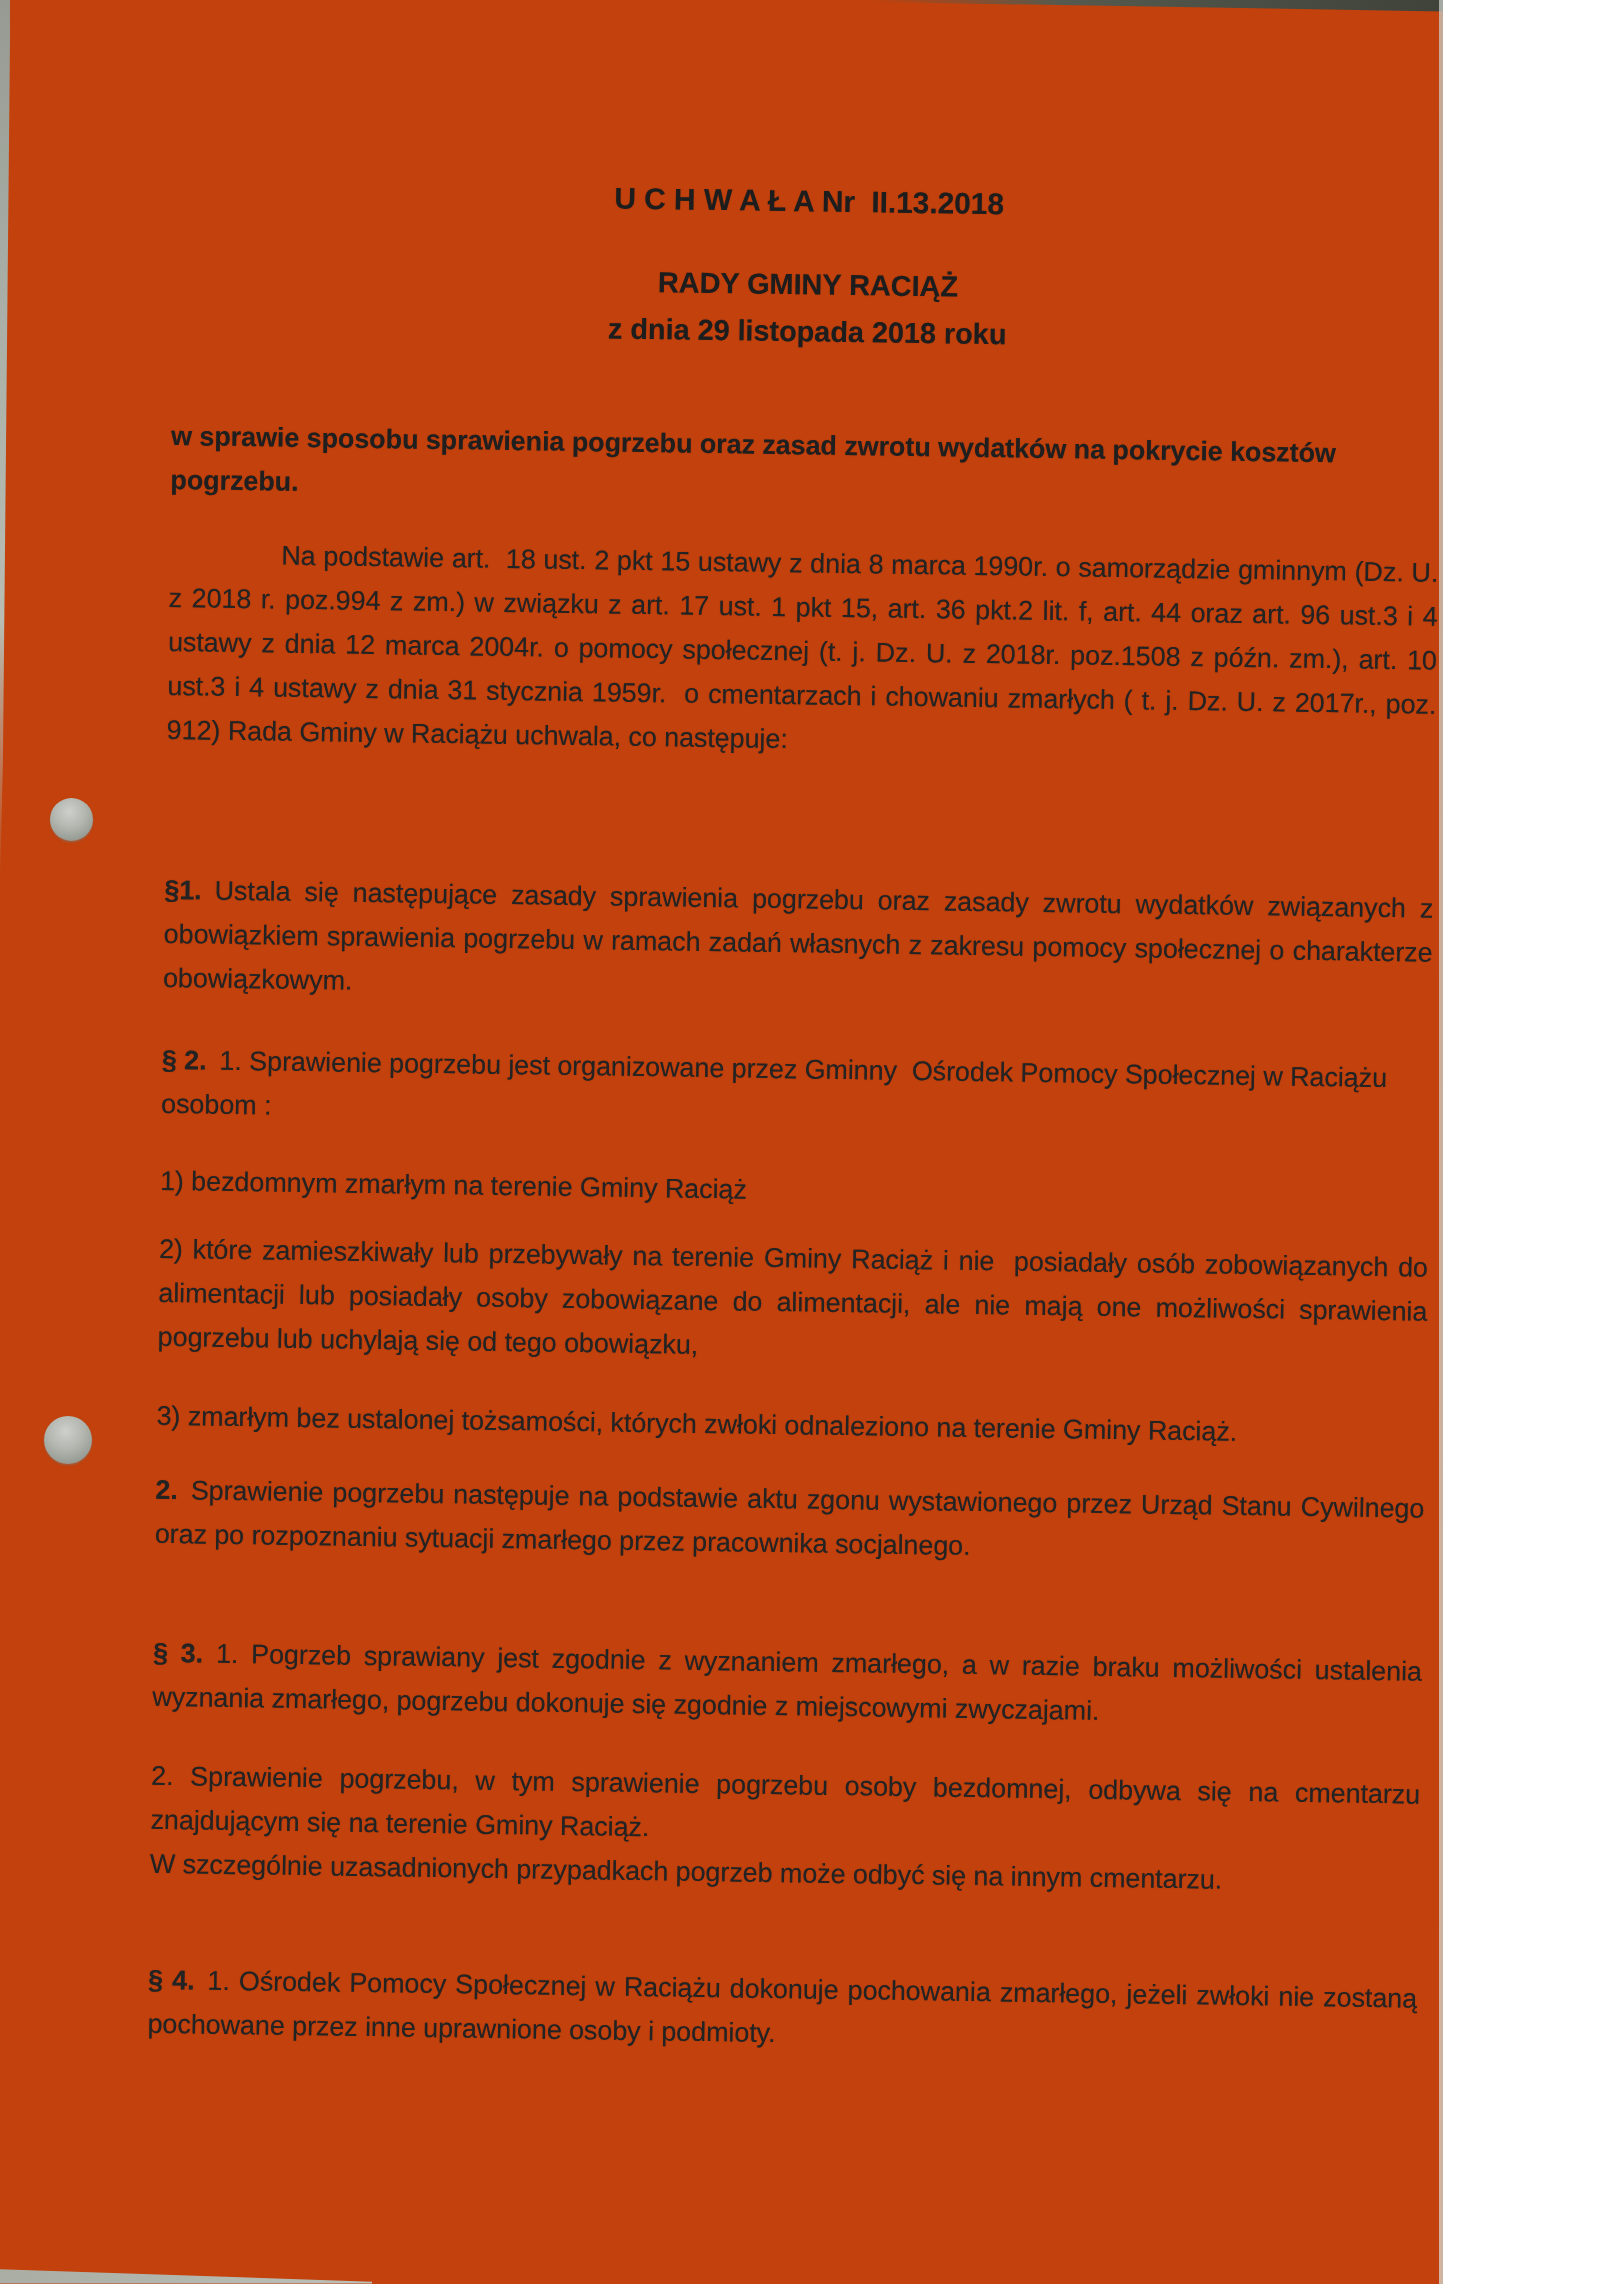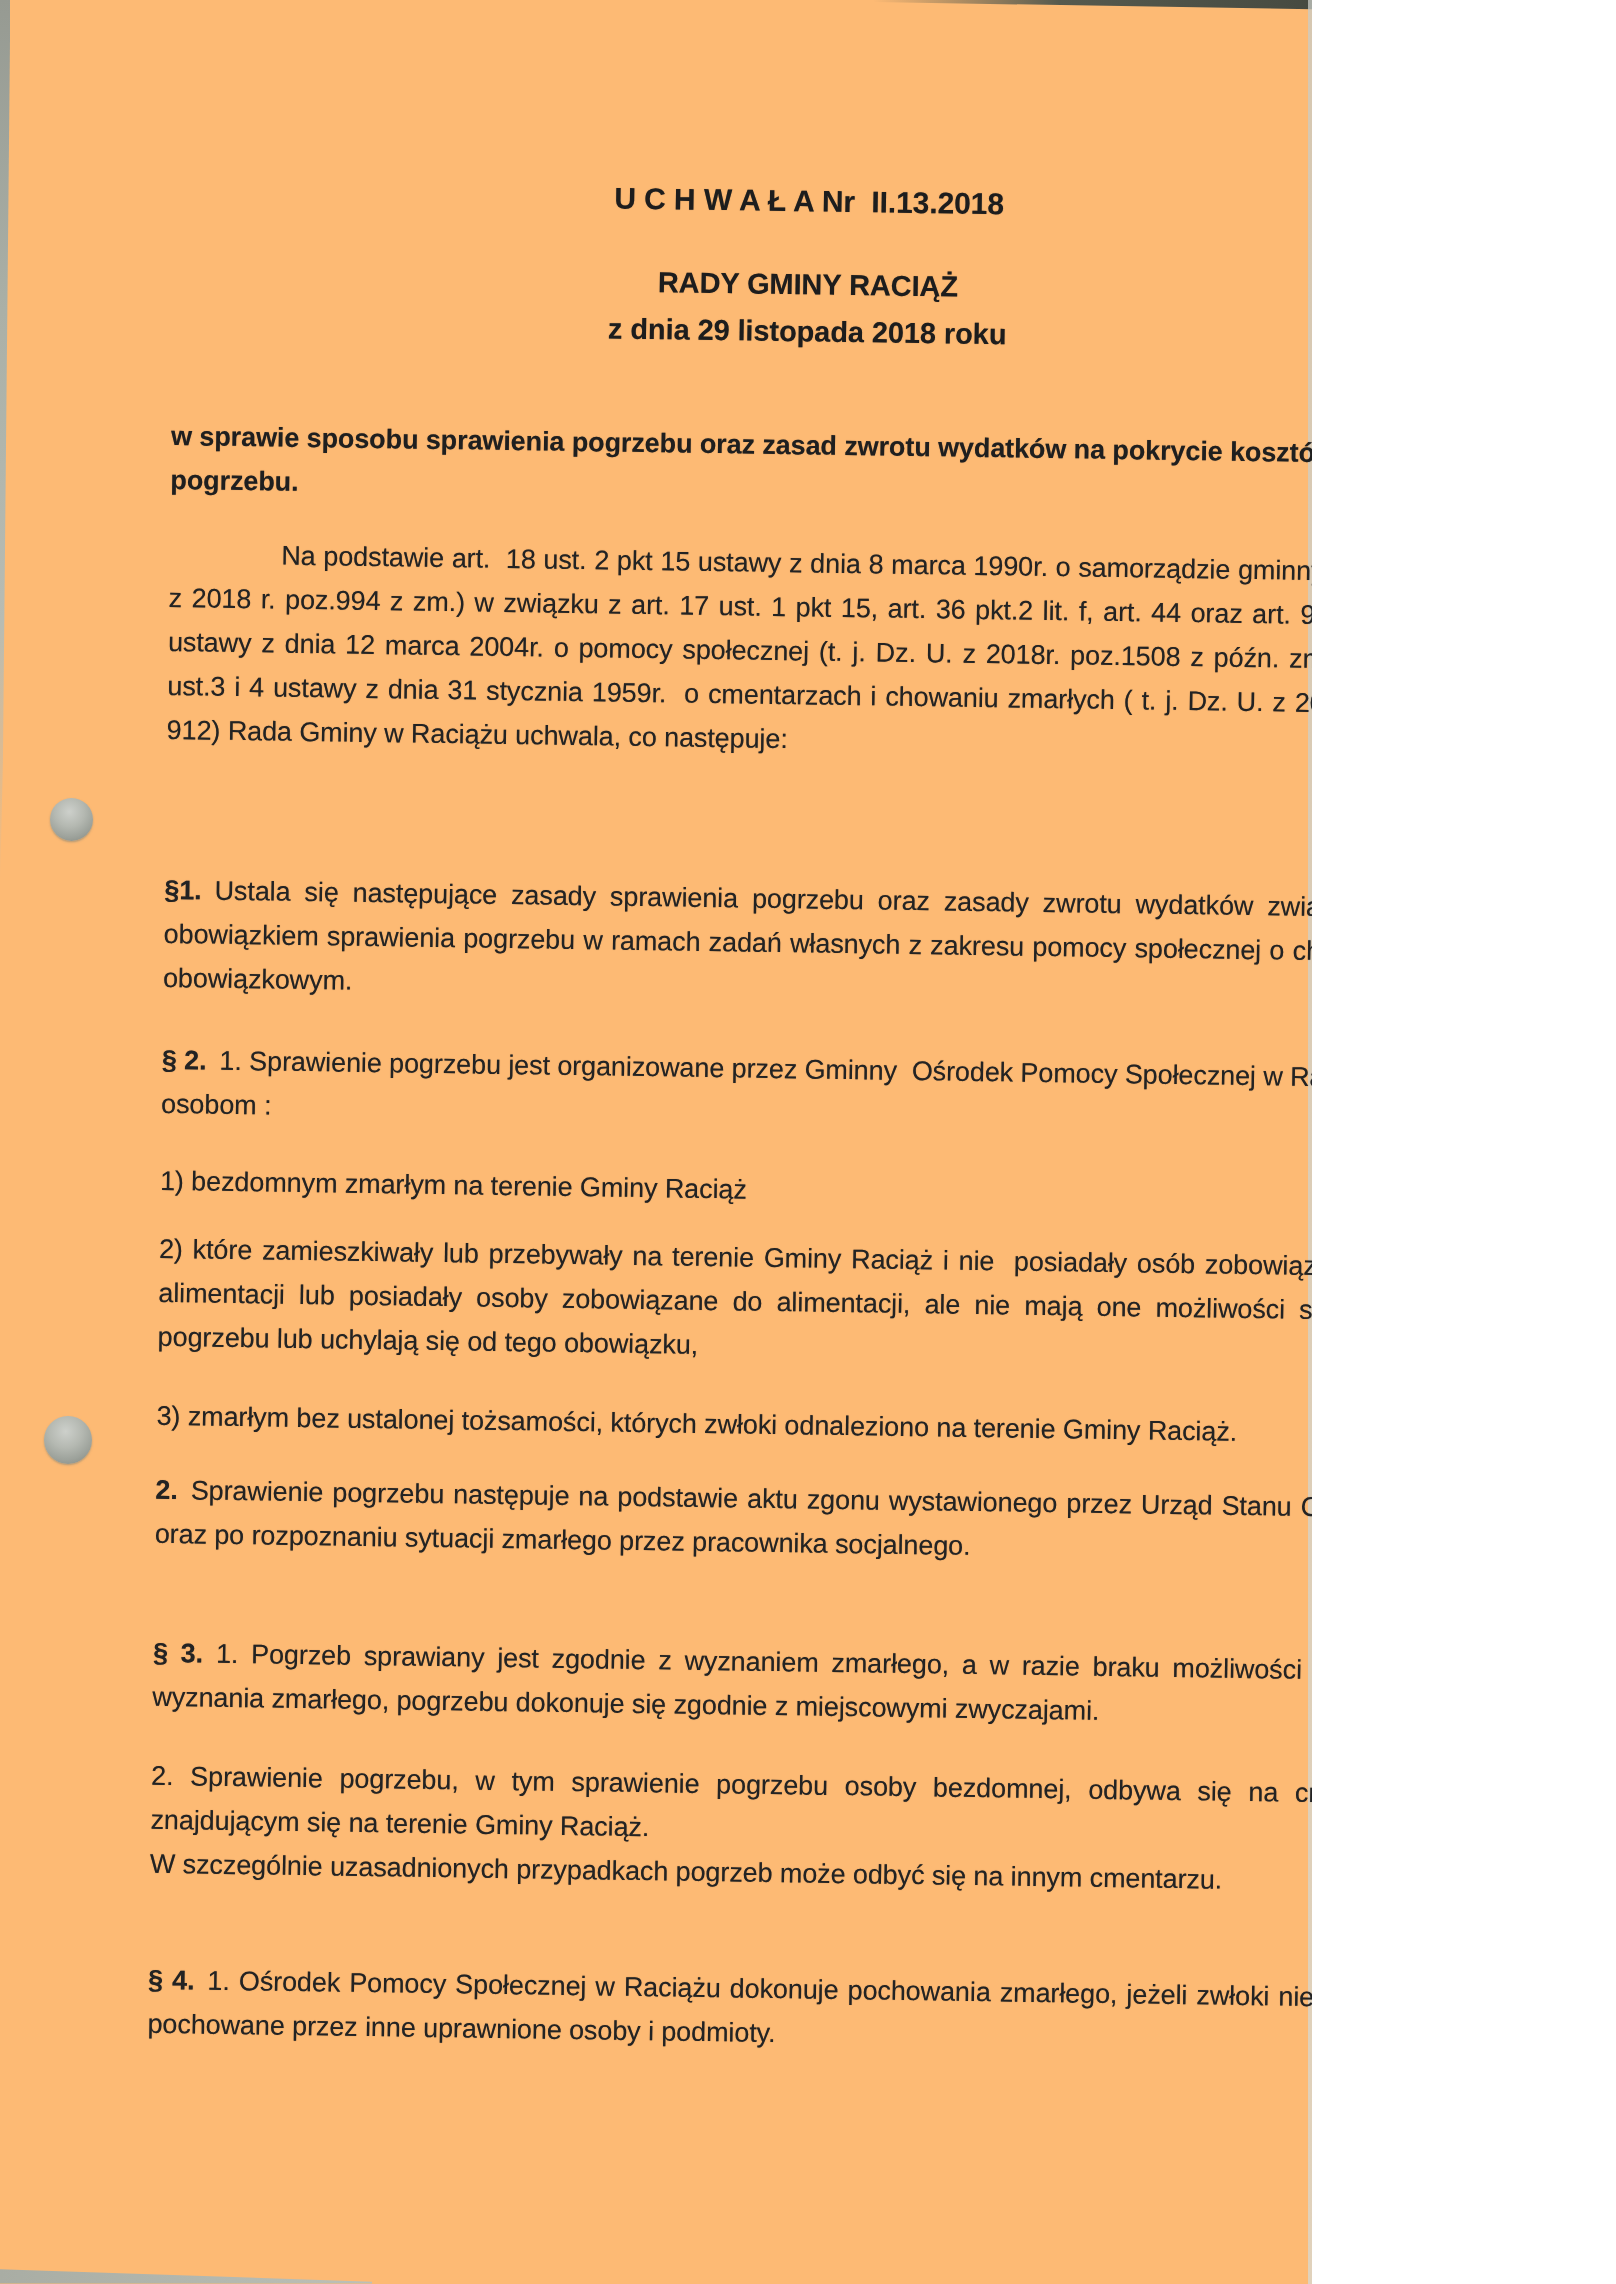--- a/index.html
+++ b/index.html
@@ -2,23 +2,23 @@
 <html style="font-size:10.4px"><head>
 <meta charset="utf-8">
 <style>
   html, body {
     margin: 0;
     padding: 0;
     background: #ffffff;
   }
   .page {
     position: relative;
-    width: 1312px;
+    width: 1443px;
     height: 2284px;
-    background: #fdba74;
+    background: #c2410c;
     overflow: hidden;
     font-family: "Liberation Sans", sans-serif;
     color: #232323;
   }
   
   .scan-edge-top {
     position: absolute;
     left: 873px; top: 0;
     width: 743px; height: 14.3px;
     background: linear-gradient(to right, rgba(74,78,68,0) 0%, #565a4e 25%, #41453c 70%, #383c33 100%);

